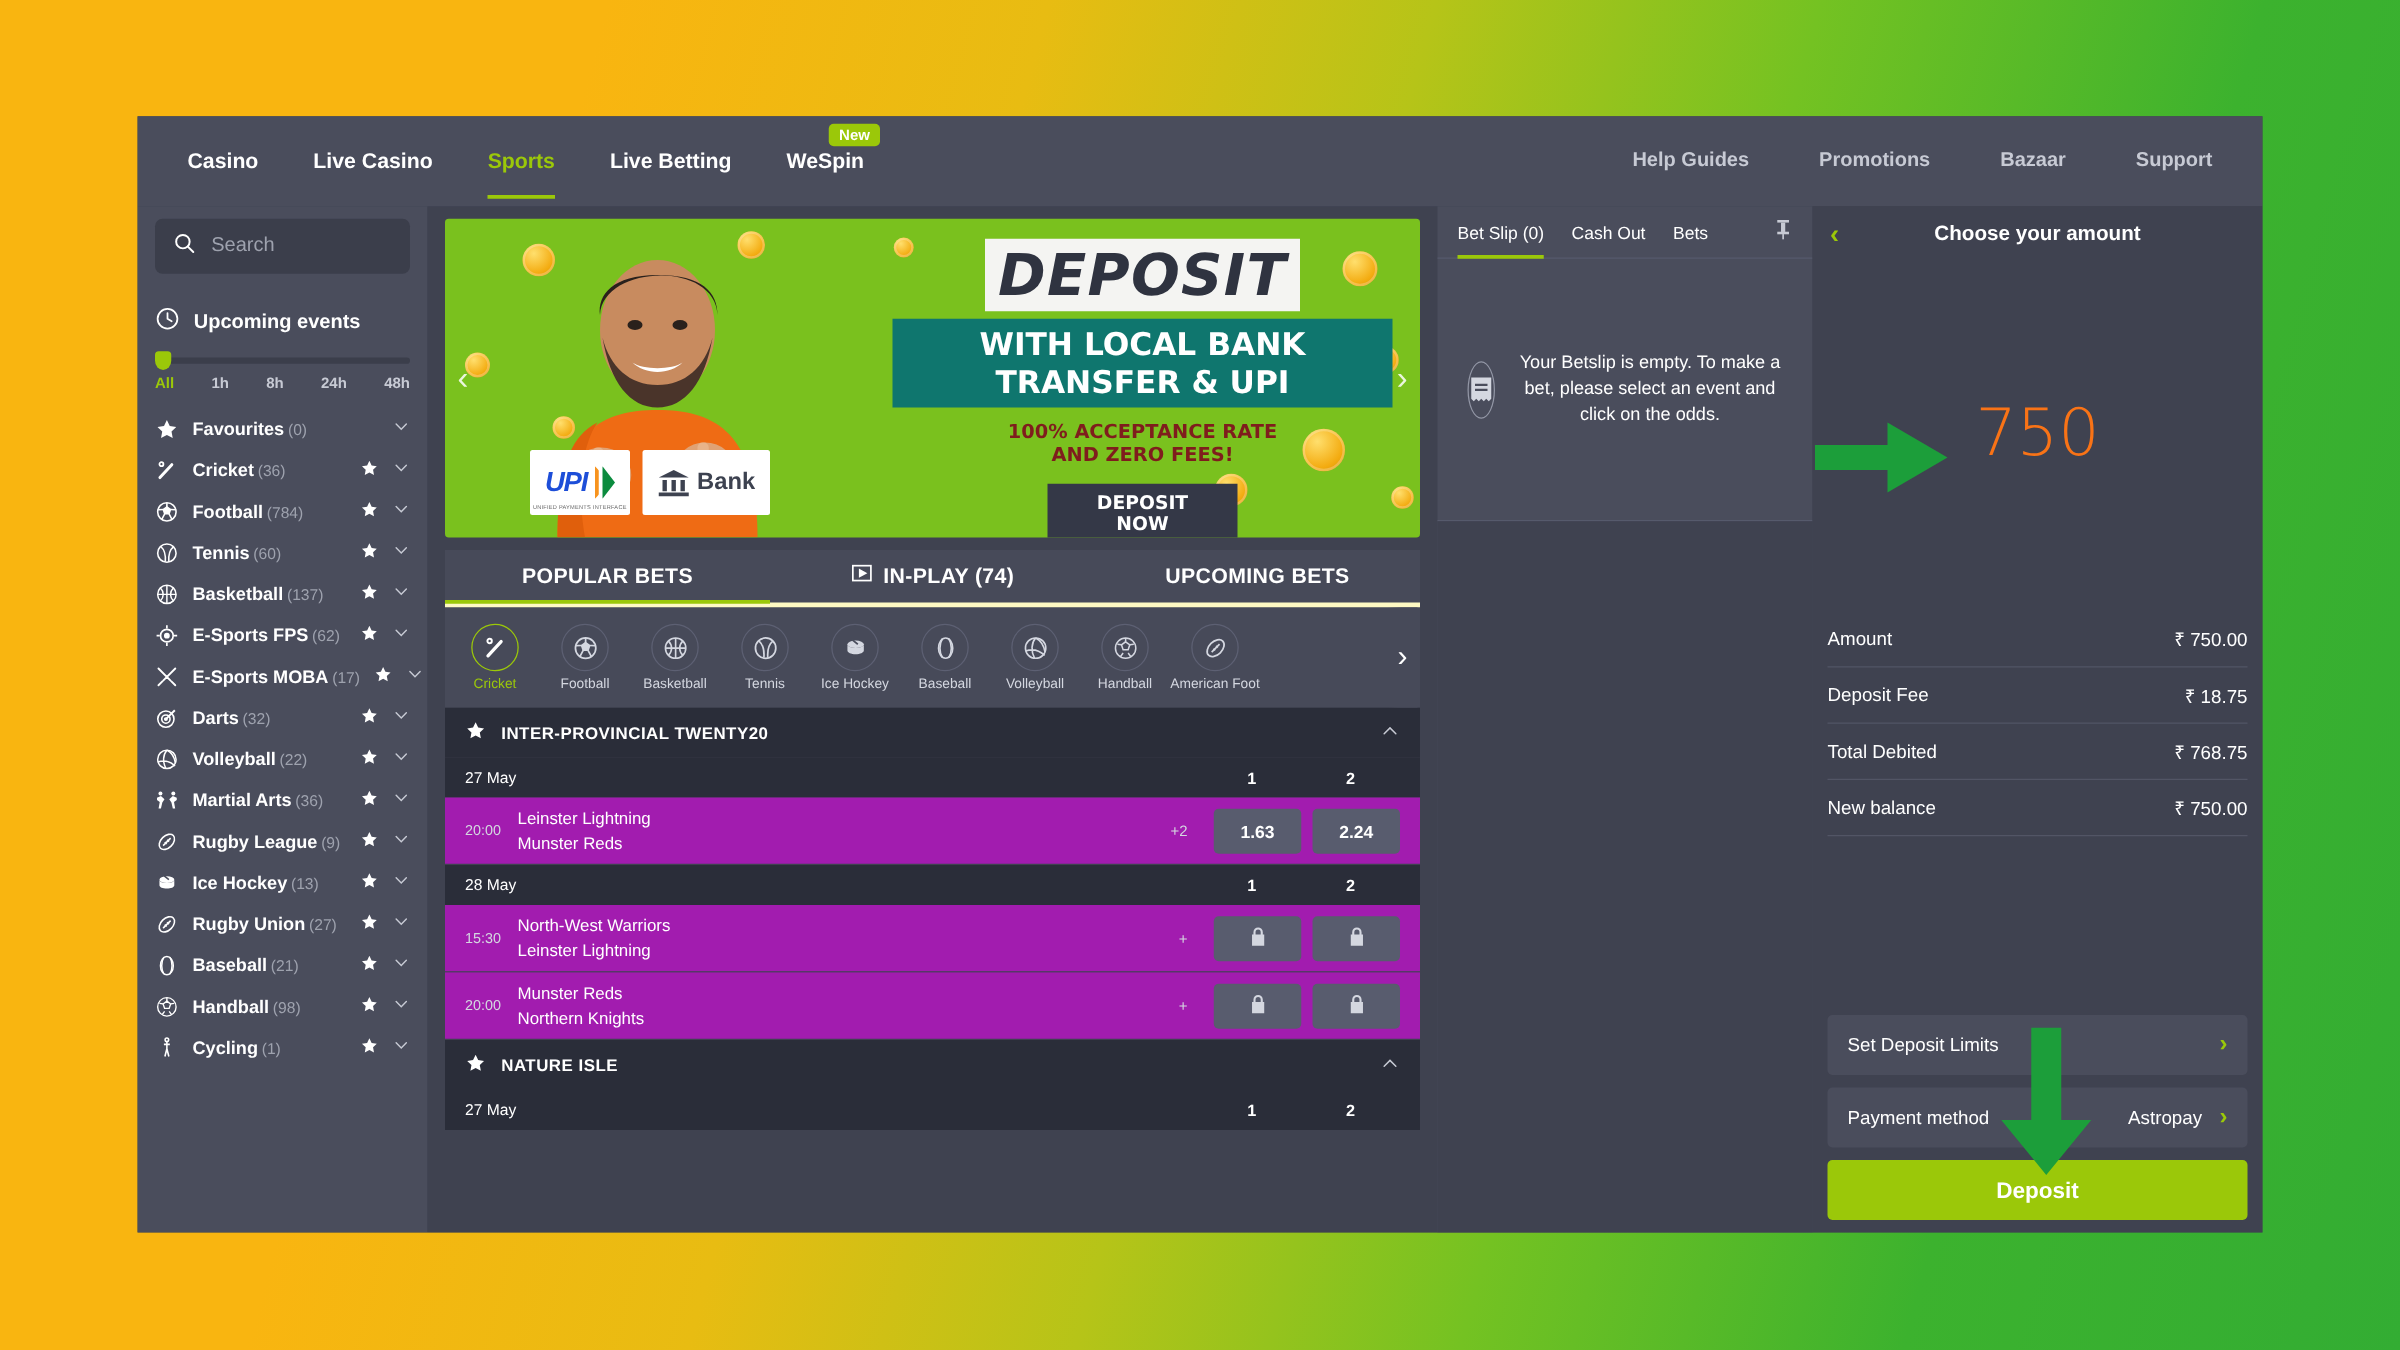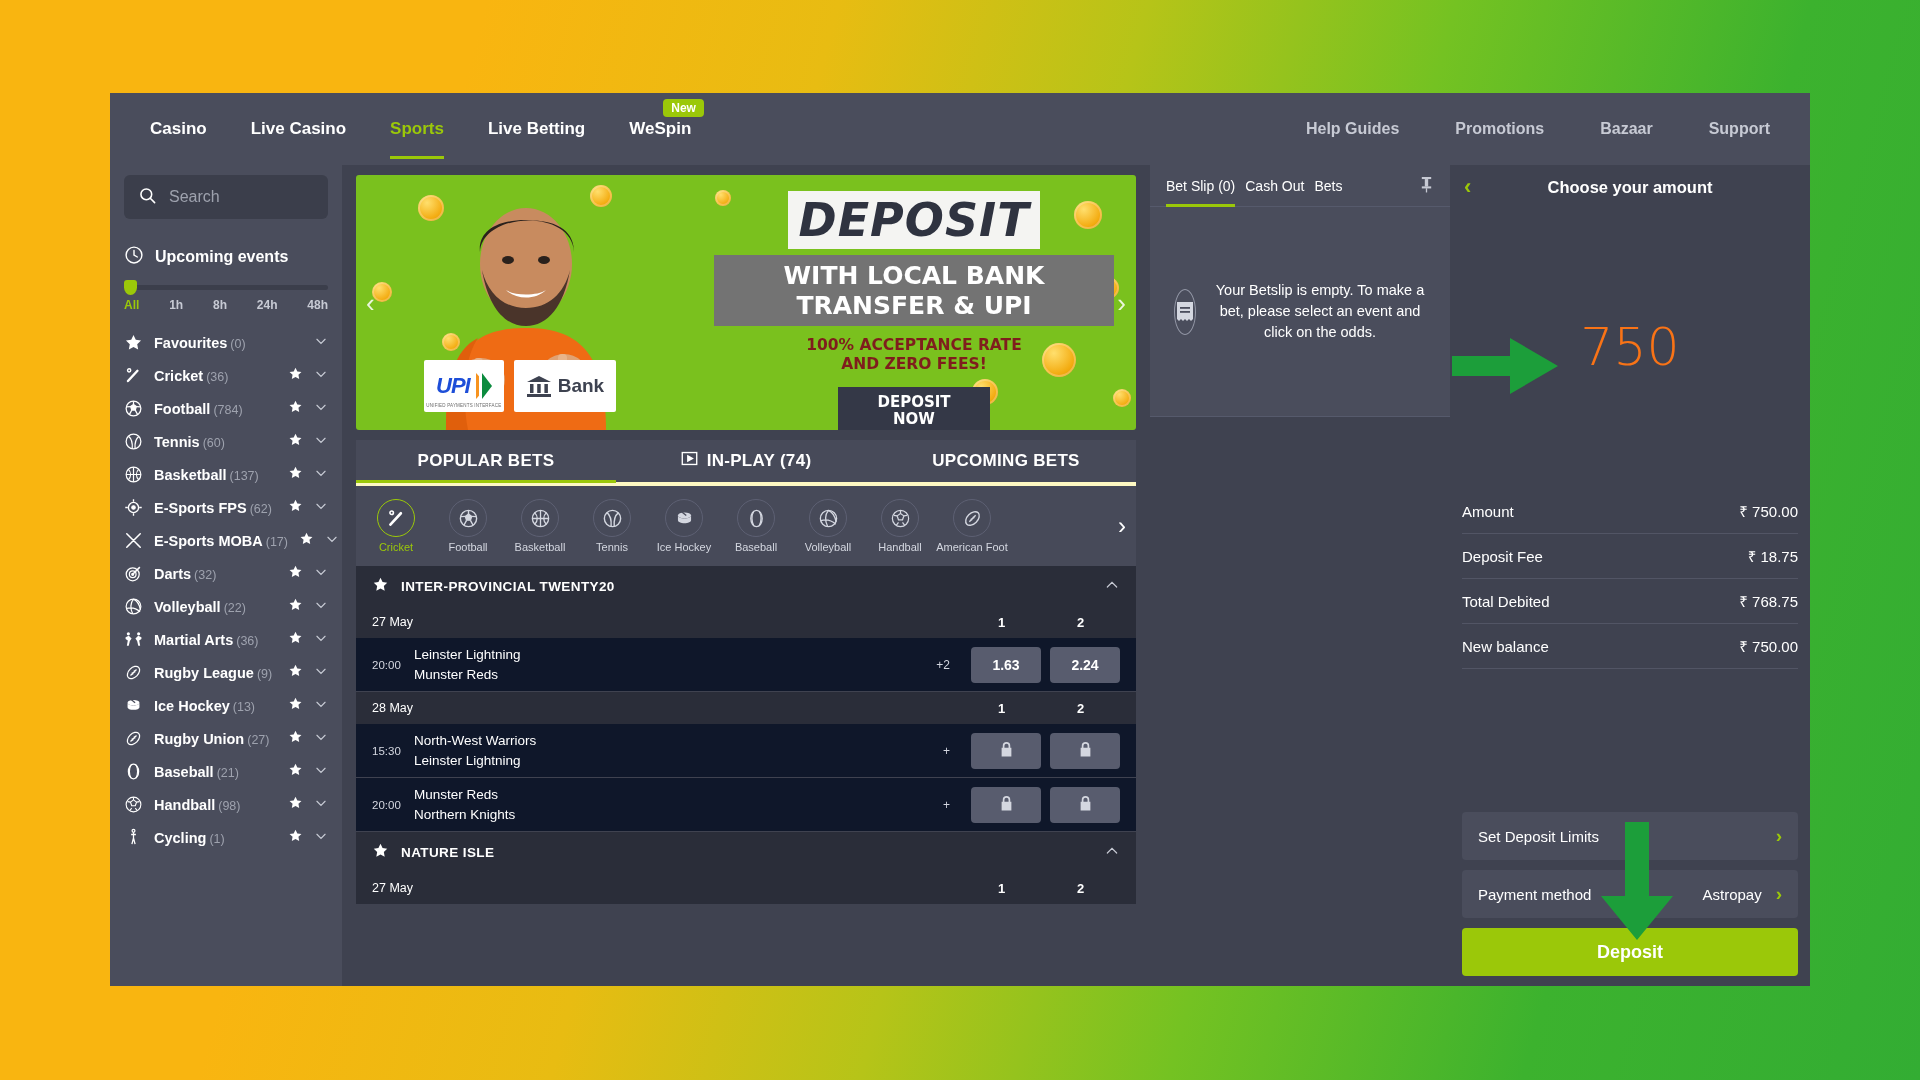--- a/index.html
+++ b/index.html
@@ -155,21 +155,21 @@
   }
   .banner-text { position: absolute; right: 22px; top: 16px; width: 400px; text-align: center; }
   .b-deposit {
     background: #f4f4f2; color: #2f3340;
     font-size: 46px; font-weight: bold; letter-spacing: 1px;
     font-style: italic;
     padding: 2px 10px; display: inline-block;
     font-family: "DejaVu Sans", sans-serif;
   }
   .b-bank {
-    background: #737373; color: #ffffff;
+    background: #0f766e; color: #ffffff;
     font-size: 25px; font-weight: bold;
     padding: 6px 12px; margin-top: 6px;
     line-height: 1.18;
     font-family: "DejaVu Sans", sans-serif;
   }
   .b-sub { color: #7f1d1d; font-size: 15.5px; font-weight: bold; margin-top: 10px; line-height: 1.25;
     font-family: "DejaVu Sans", sans-serif; }
   .b-btn {
     margin: 12px auto 0; width: 152px; height: 48px;
     background: #343847; color: #ffffff;
@@ -248,21 +248,21 @@
   .league-head .collapse { margin-left: auto; }
   .date-row {
     background: #2a2d39;
     height: 32px;
     display: flex; align-items: center; padding: 0 16px;
     color: #ffffff; font-size: 12.5px;
   }
   .date-row .cols { margin-left: auto; display: flex; }
   .date-row .cols span { width: 79px; text-align: center; font-size: 13px; font-weight: bold; }
   .match-row {
-    background: #0f172a;
+    background: #a21caf;
     height: 54px;
     display: flex; align-items: center; padding: 0 16px;
     border-bottom: 1px solid #3f4250;
   }
   .m-time { color: #d4d7e0; font-size: 11.5px; width: 42px; flex: 0 0 42px; }
   .m-teams { color: #ffffff; font-size: 13.5px; line-height: 1.45; }
   .m-plus { margin-left: auto; color: #d4d7e0; font-size: 12px; padding-right: 12px; }
   .odds {
     width: 70px; height: 36px; margin-left: 9px;
     background: #585c6e; border-radius: 4px;
@@ -270,21 +270,21 @@
     color: #ffffff; font-size: 14px; font-weight: bold; cursor: pointer;
   }
 
   
   .betslip {
     width: 300px; flex: 0 0 300px;
     background: #4a4d5c;
     display: flex; flex-direction: column;
   }
   .bs-tabs {
-    height: 42px; display: flex; align-items: center; gap: 10px;
+    height: 42px; display: flex; align-items: center; gap: 22px;
     padding: 0 16px; border-bottom: 1px solid #565a6c;
     position: relative;
   }
   .bs-tab { color: #ffffff; font-size: 14px; position: relative; height: 42px; display:flex; align-items:center; cursor:pointer;}
   .bs-tab.active::after { content:""; position:absolute; left:0; right:0; bottom:0; height:3px; background:#9bc809; }
   .bs-pin { margin-left: auto; color: #c7cad4; font-size: 15px; cursor: pointer; }
   .bs-body {
     flex: 0 0 210px;
     display: flex; align-items: center; justify-content: flex-start;
     padding: 0 24px; gap: 18px;

